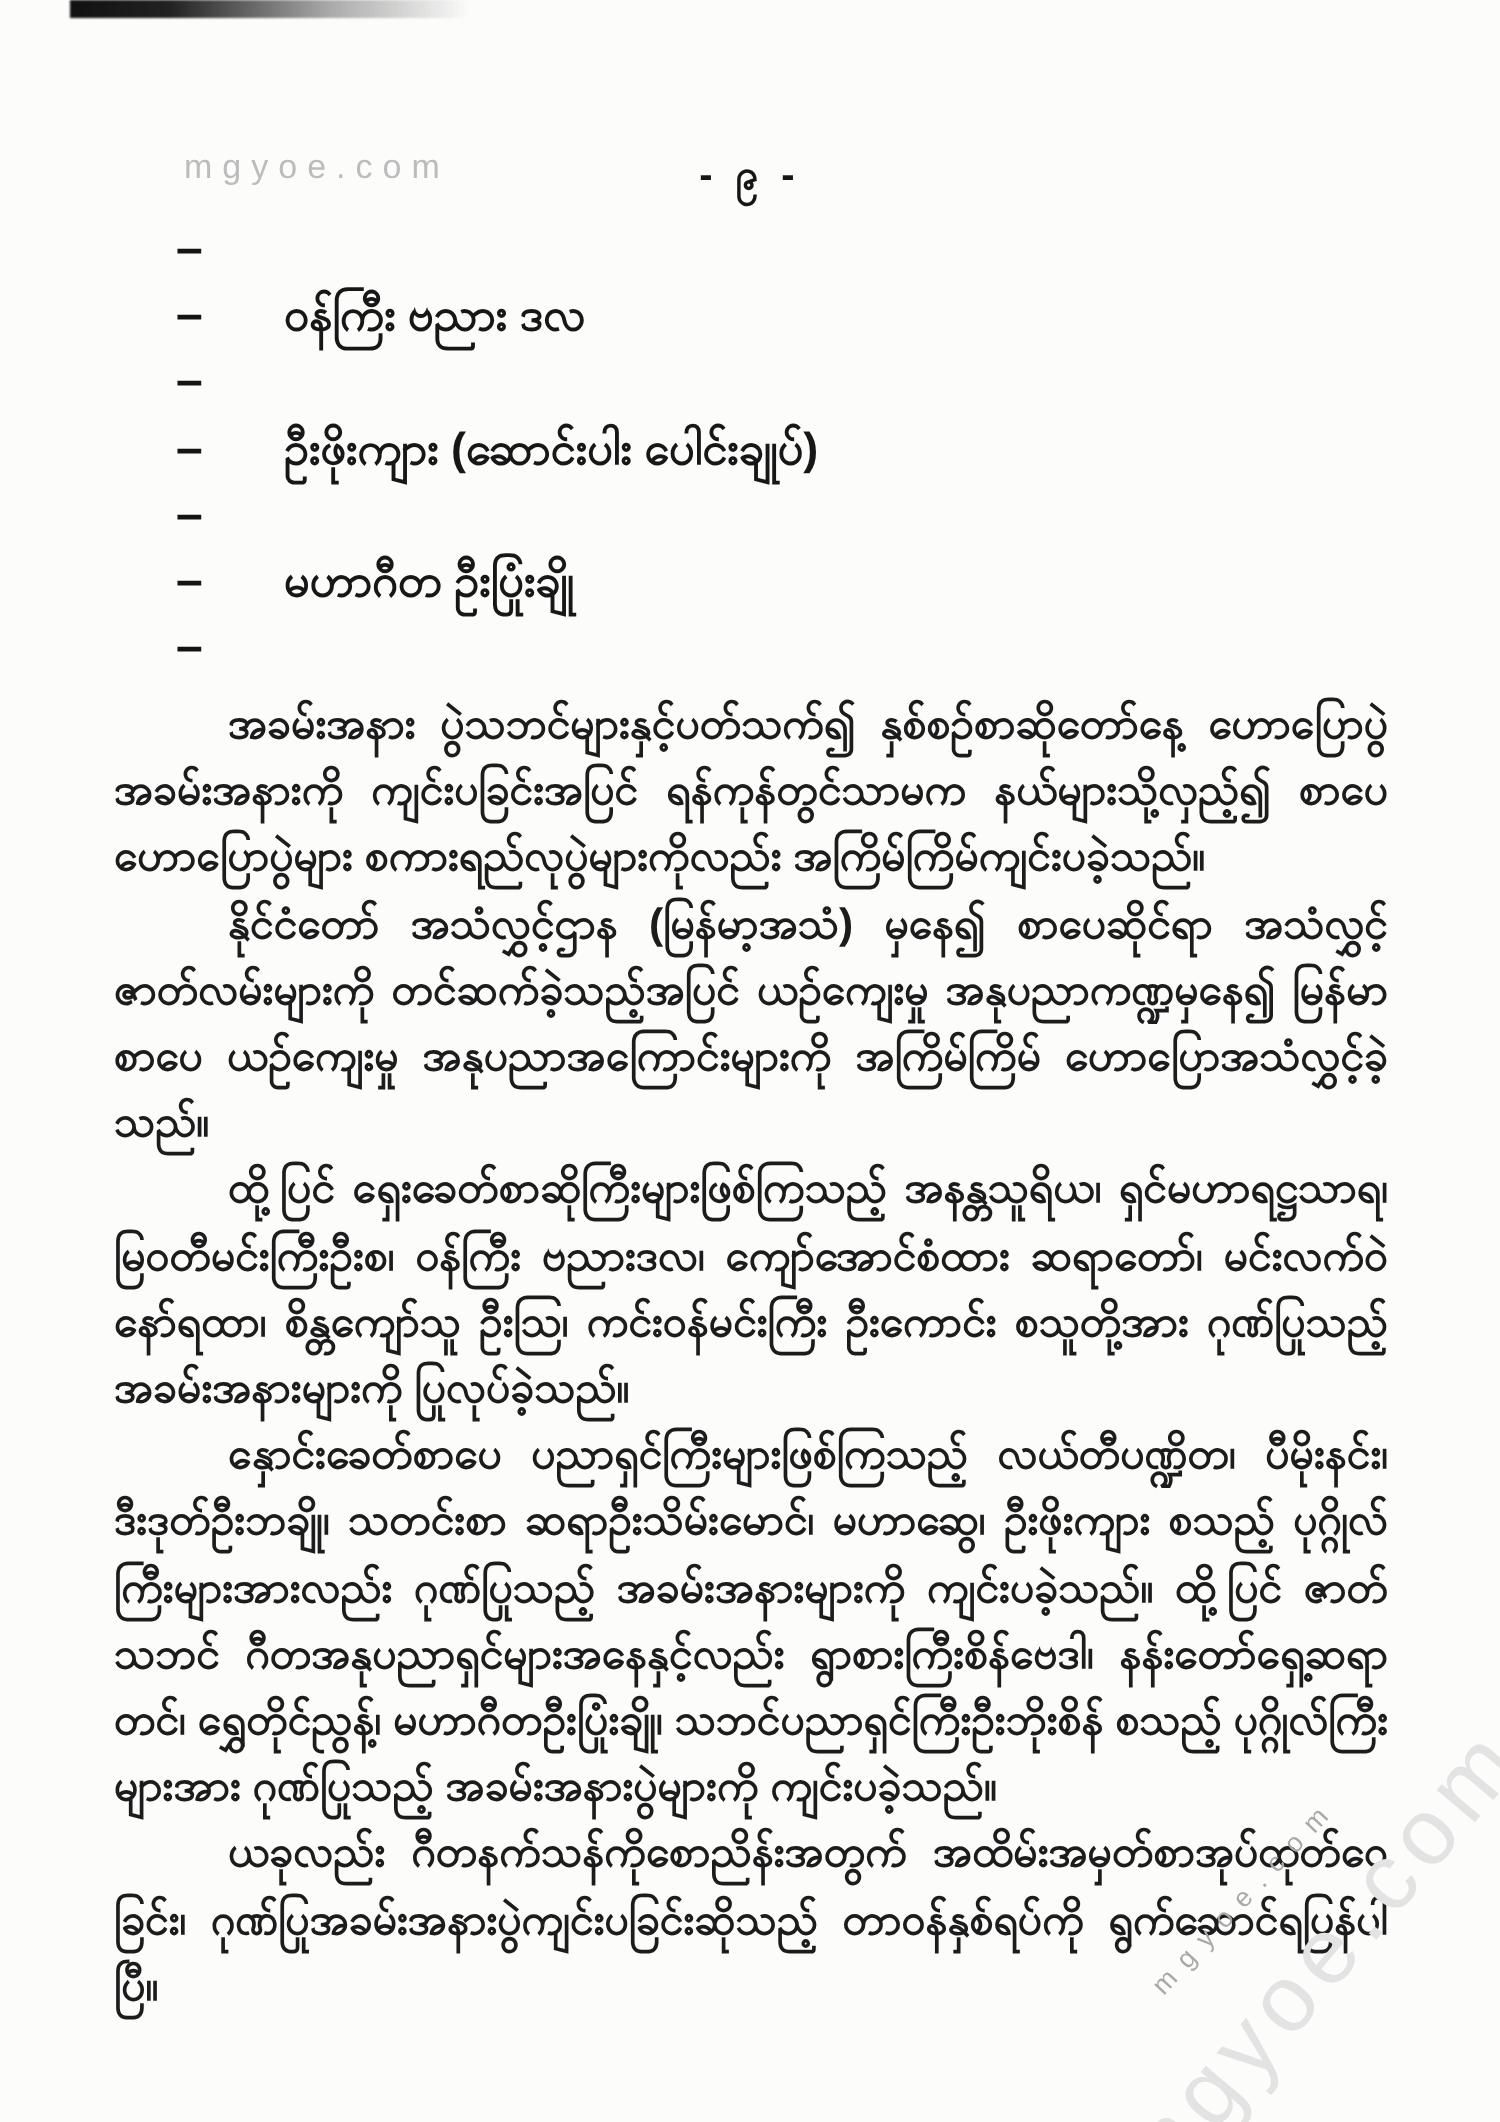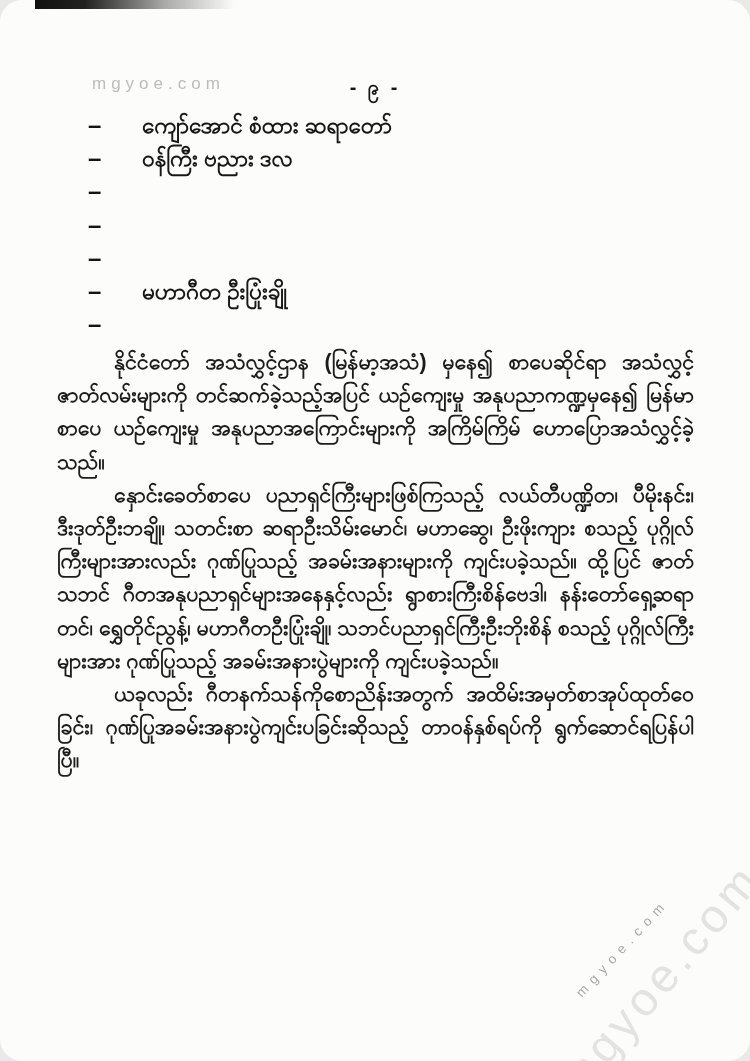--- a/index.html
+++ b/index.html
@@ -3,21 +3,20 @@
 <meta charset="utf-8">
 <style>
   html,body{margin:0;padding:0;background:#e9e9e9;}
   .page{
     position:relative;
     width:750px;height:1061px;
     background:#fcfcfb;
     overflow:hidden;
     font-family:"Liberation Sans", sans-serif;
     color:#1b1b1b;
-    border-radius:22px;
   }
   
   .scan-artifact{
     position:absolute;left:35px;top:0;width:200px;height:9px;
     background:linear-gradient(to right,#111 0%,#222 25%,#666 45%,#aaa 65%,rgba(200,200,200,0) 100%);
     border-radius:0 0 3px 0;
     filter:blur(0.4px);
   }
   .header-watermark{
     position:absolute;left:92px;top:74px;
@@ -65,46 +64,48 @@
 <div class="page">
 
   <div class="scan-artifact"></div>
 
   <div class="header-watermark">mgyoe.com</div>
   <div class="page-number">- ၉ -</div>
 
   <div class="book-list">
     <div class="row">
       <span class="dash">–</span>
-      <span>ကျော်အောင် စံထား ဆရာတော်</span>
     </div>
     <div class="row">
       <span class="dash">–</span>
       <span>ဝန်ကြီး ဗညား ဒလ</span>
     </div>
     <div class="row">
       <span class="dash">–</span>
     </div>
     <div class="row">
       <span class="dash">–</span>
+      <span>ဦးဖိုးကျား (ဆောင်းပါး ပေါင်းချုပ်)</span>
     </div>
     <div class="row">
       <span class="dash">–</span>
     </div>
     <div class="row">
       <span class="dash">–</span>
       <span>မဟာဂီတ ဦးပြုံးချို</span>
     </div>
     <div class="row">
       <span class="dash">–</span>
     </div>
   </div>
 
   <div class="body-text">
+    <p>အခမ်းအနား ပွဲသဘင်များနှင့်ပတ်သက်၍ နှစ်စဉ်စာဆိုတော်နေ့ ဟောပြောပွဲအခမ်းအနားကို ကျင်းပခြင်းအပြင် ရန်ကုန်တွင်သာမက နယ်များသို့လှည့်၍ စာပေ ဟောပြောပွဲများ စကားရည်လုပွဲများကိုလည်း အကြိမ်ကြိမ်ကျင်းပခဲ့သည်။</p>
     <p>နိုင်ငံတော် အသံလွှင့်ဌာန (မြန်မာ့အသံ) မှနေ၍ စာပေဆိုင်ရာ အသံလွှင့် ဇာတ်လမ်းများကို တင်ဆက်ခဲ့သည့်အပြင် ယဉ်ကျေးမှု အနုပညာကဏ္ဍမှနေ၍ မြန်မာ စာပေ ယဉ်ကျေးမှု အနုပညာအကြောင်းများကို အကြိမ်ကြိမ် ဟောပြောအသံလွှင့်ခဲ့သည်။</p>
+    <p>ထို့ပြင် ရှေးခေတ်စာဆိုကြီးများဖြစ်ကြသည့် အနန္တသူရိယ၊ ရှင်မဟာရဋ္ဌသာရ၊ မြဝတီမင်းကြီးဦးစ၊ ဝန်ကြီး ဗညားဒလ၊ ကျော်အောင်စံထား ဆရာတော်၊ မင်းလက်ဝဲ နော်ရထာ၊ စိန္တကျော်သူ ဦးဩ၊ ကင်းဝန်မင်းကြီး ဦးကောင်း စသူတို့အား ဂုဏ်ပြုသည့် အခမ်းအနားများကို ပြုလုပ်ခဲ့သည်။</p>
     <p>နှောင်းခေတ်စာပေ ပညာရှင်ကြီးများဖြစ်ကြသည့် လယ်တီပဏ္ဍိတ၊ ပီမိုးနင်း၊ ဒီးဒုတ်ဦးဘချို၊ သတင်းစာ ဆရာဦးသိမ်းမောင်၊ မဟာဆွေ၊ ဦးဖိုးကျား စသည့် ပုဂ္ဂိုလ်ကြီးများအားလည်း ဂုဏ်ပြုသည့် အခမ်းအနားများကို ကျင်းပခဲ့သည်။ ထို့ပြင် ဇာတ်သဘင် ဂီတအနုပညာရှင်များအနေနှင့်လည်း ရွာစားကြီးစိန်ဗေဒါ၊ နန်းတော်ရှေ့ဆရာတင်၊ ရွှေတိုင်ညွန့်၊ မဟာဂီတဦးပြုံးချို၊ သဘင်ပညာရှင်ကြီးဦးဘိုးစိန် စသည့် ပုဂ္ဂိုလ်ကြီးများအား ဂုဏ်ပြုသည့် အခမ်းအနားပွဲများကို ကျင်းပခဲ့သည်။</p>
     <p>ယခုလည်း ဂီတနက်သန်ကိုစောညိန်းအတွက် အထိမ်းအမှတ်စာအုပ်ထုတ်ဝေခြင်း၊ ဂုဏ်ပြုအခမ်းအနားပွဲကျင်းပခြင်းဆိုသည့် တာဝန်နှစ်ရပ်ကို ရွက်ဆောင်ရပြန်ပါပြီ။</p>
   </div>
 
   <div class="wm-small">mgyoe.com</div>
   <div class="wm-large">mgyoe.com</div>
 
 </div>
 
 </body></html>

